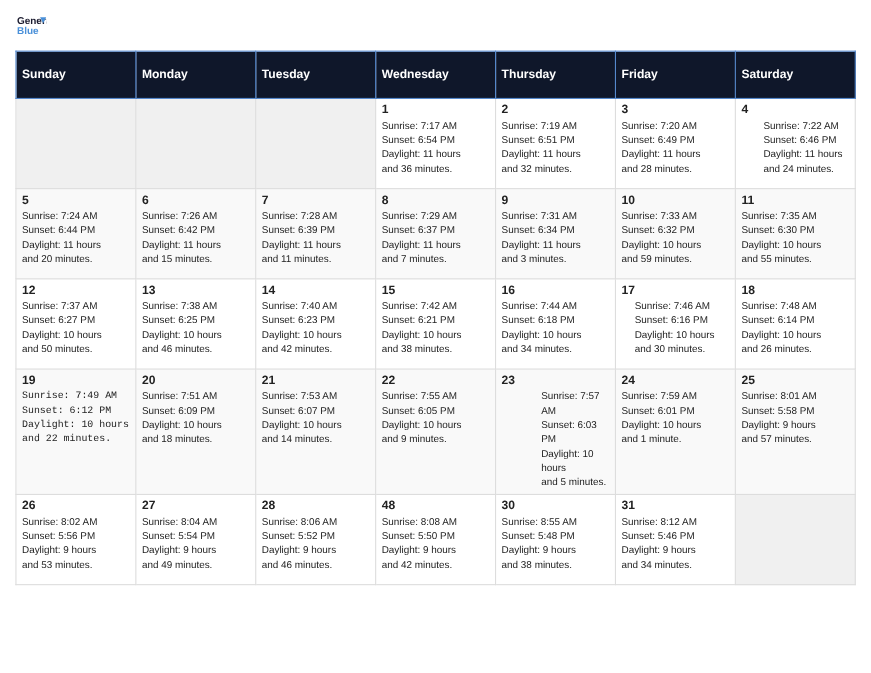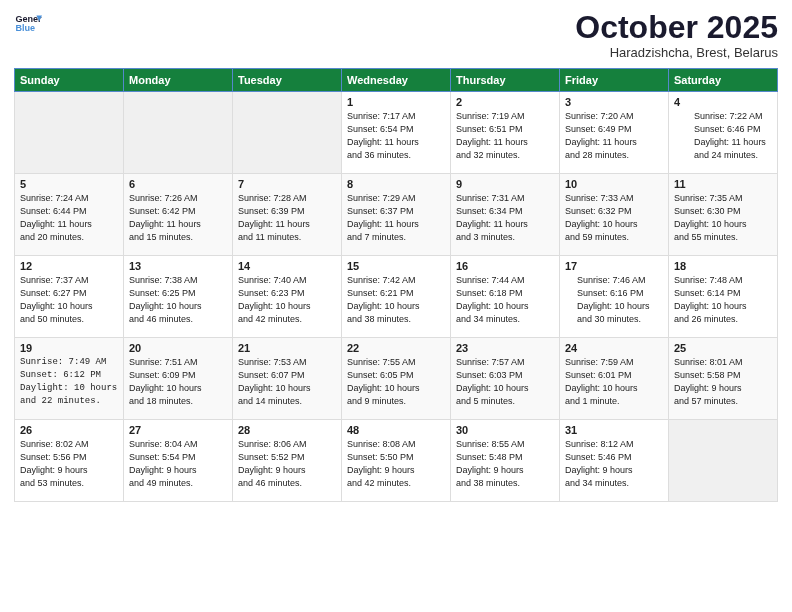--- a/index.html
+++ b/index.html
@@ -43,26 +43,26 @@
     .subtitle {
       font-size: 13px;
       color: #333;
     }
     .calendar {
       width: 100%;
       border-collapse: collapse;
       border: 1px solid #ccc;
     }
     .calendar th {
-      background: #15803d;
+      background: #0f172a;
       color: #fff;
       font-size: 11px;
       font-weight: bold;
       text-align: left;
-      padding: 5px 5px;
+      padding: 15px 5px;
       border: 1px solid #5588cc;
     }
     .calendar td {
       width: calc(100%/7);
       vertical-align: top;
       padding: 4px 5px;
       border: 1px solid #ddd;
       font-size: 9.5px;
       color: #222;
       background: #fff;
@@ -91,24 +91,20 @@
 
 <div class="page">
   <div class="header">
     <div class="logo">
       <svg class="logo-icon" viewBox="0 0 40 40">
         <text x="2" y="17" font-size="13" font-weight="bold" fill="#1a1a2e">General</text>
         <text x="2" y="30" font-size="13" font-weight="bold" fill="#4a90d9">Blue</text>
         <polygon points="32,8 40,8 36,16" fill="#4a90d9"></polygon>
       </svg>
     </div>
-    <div class="title-block">
-      <div class="month-title">October 2025</div>
-      <div class="subtitle">Haradzishcha, Brest, Belarus</div>
-    </div>
   </div>
 
   <table class="calendar">
     <thead>
       <tr>
       <th>Sunday</th>
           <th>Monday</th>
           <th>Tuesday</th>
           <th>Wednesday</th>
           <th>Thursday</th>
@@ -276,21 +272,21 @@
           </td>
           <td>
             <span class="day-num">22</span>
             <div class="day-info" style="white-space: pre-line;">Sunrise: 7:55 AM
 Sunset: 6:05 PM
 Daylight: 10 hours
 and 9 minutes.</div>
           </td>
           <td>
             <span class="day-num">23</span>
-            <div class="day-info" style="white-space: pre-line;">Sunrise: 7:57 AM
+            <div class="day-info" style="white-space: pre-line; margin-left: 36px;">Sunrise: 7:57 AM
 Sunset: 6:03 PM
 Daylight: 10 hours
 and 5 minutes.</div>
           </td>
           <td>
             <span class="day-num">24</span>
             <div class="day-info" style="white-space: pre-line;">Sunrise: 7:59 AM
 Sunset: 6:01 PM
 Daylight: 10 hours
 and 1 minute.</div>

